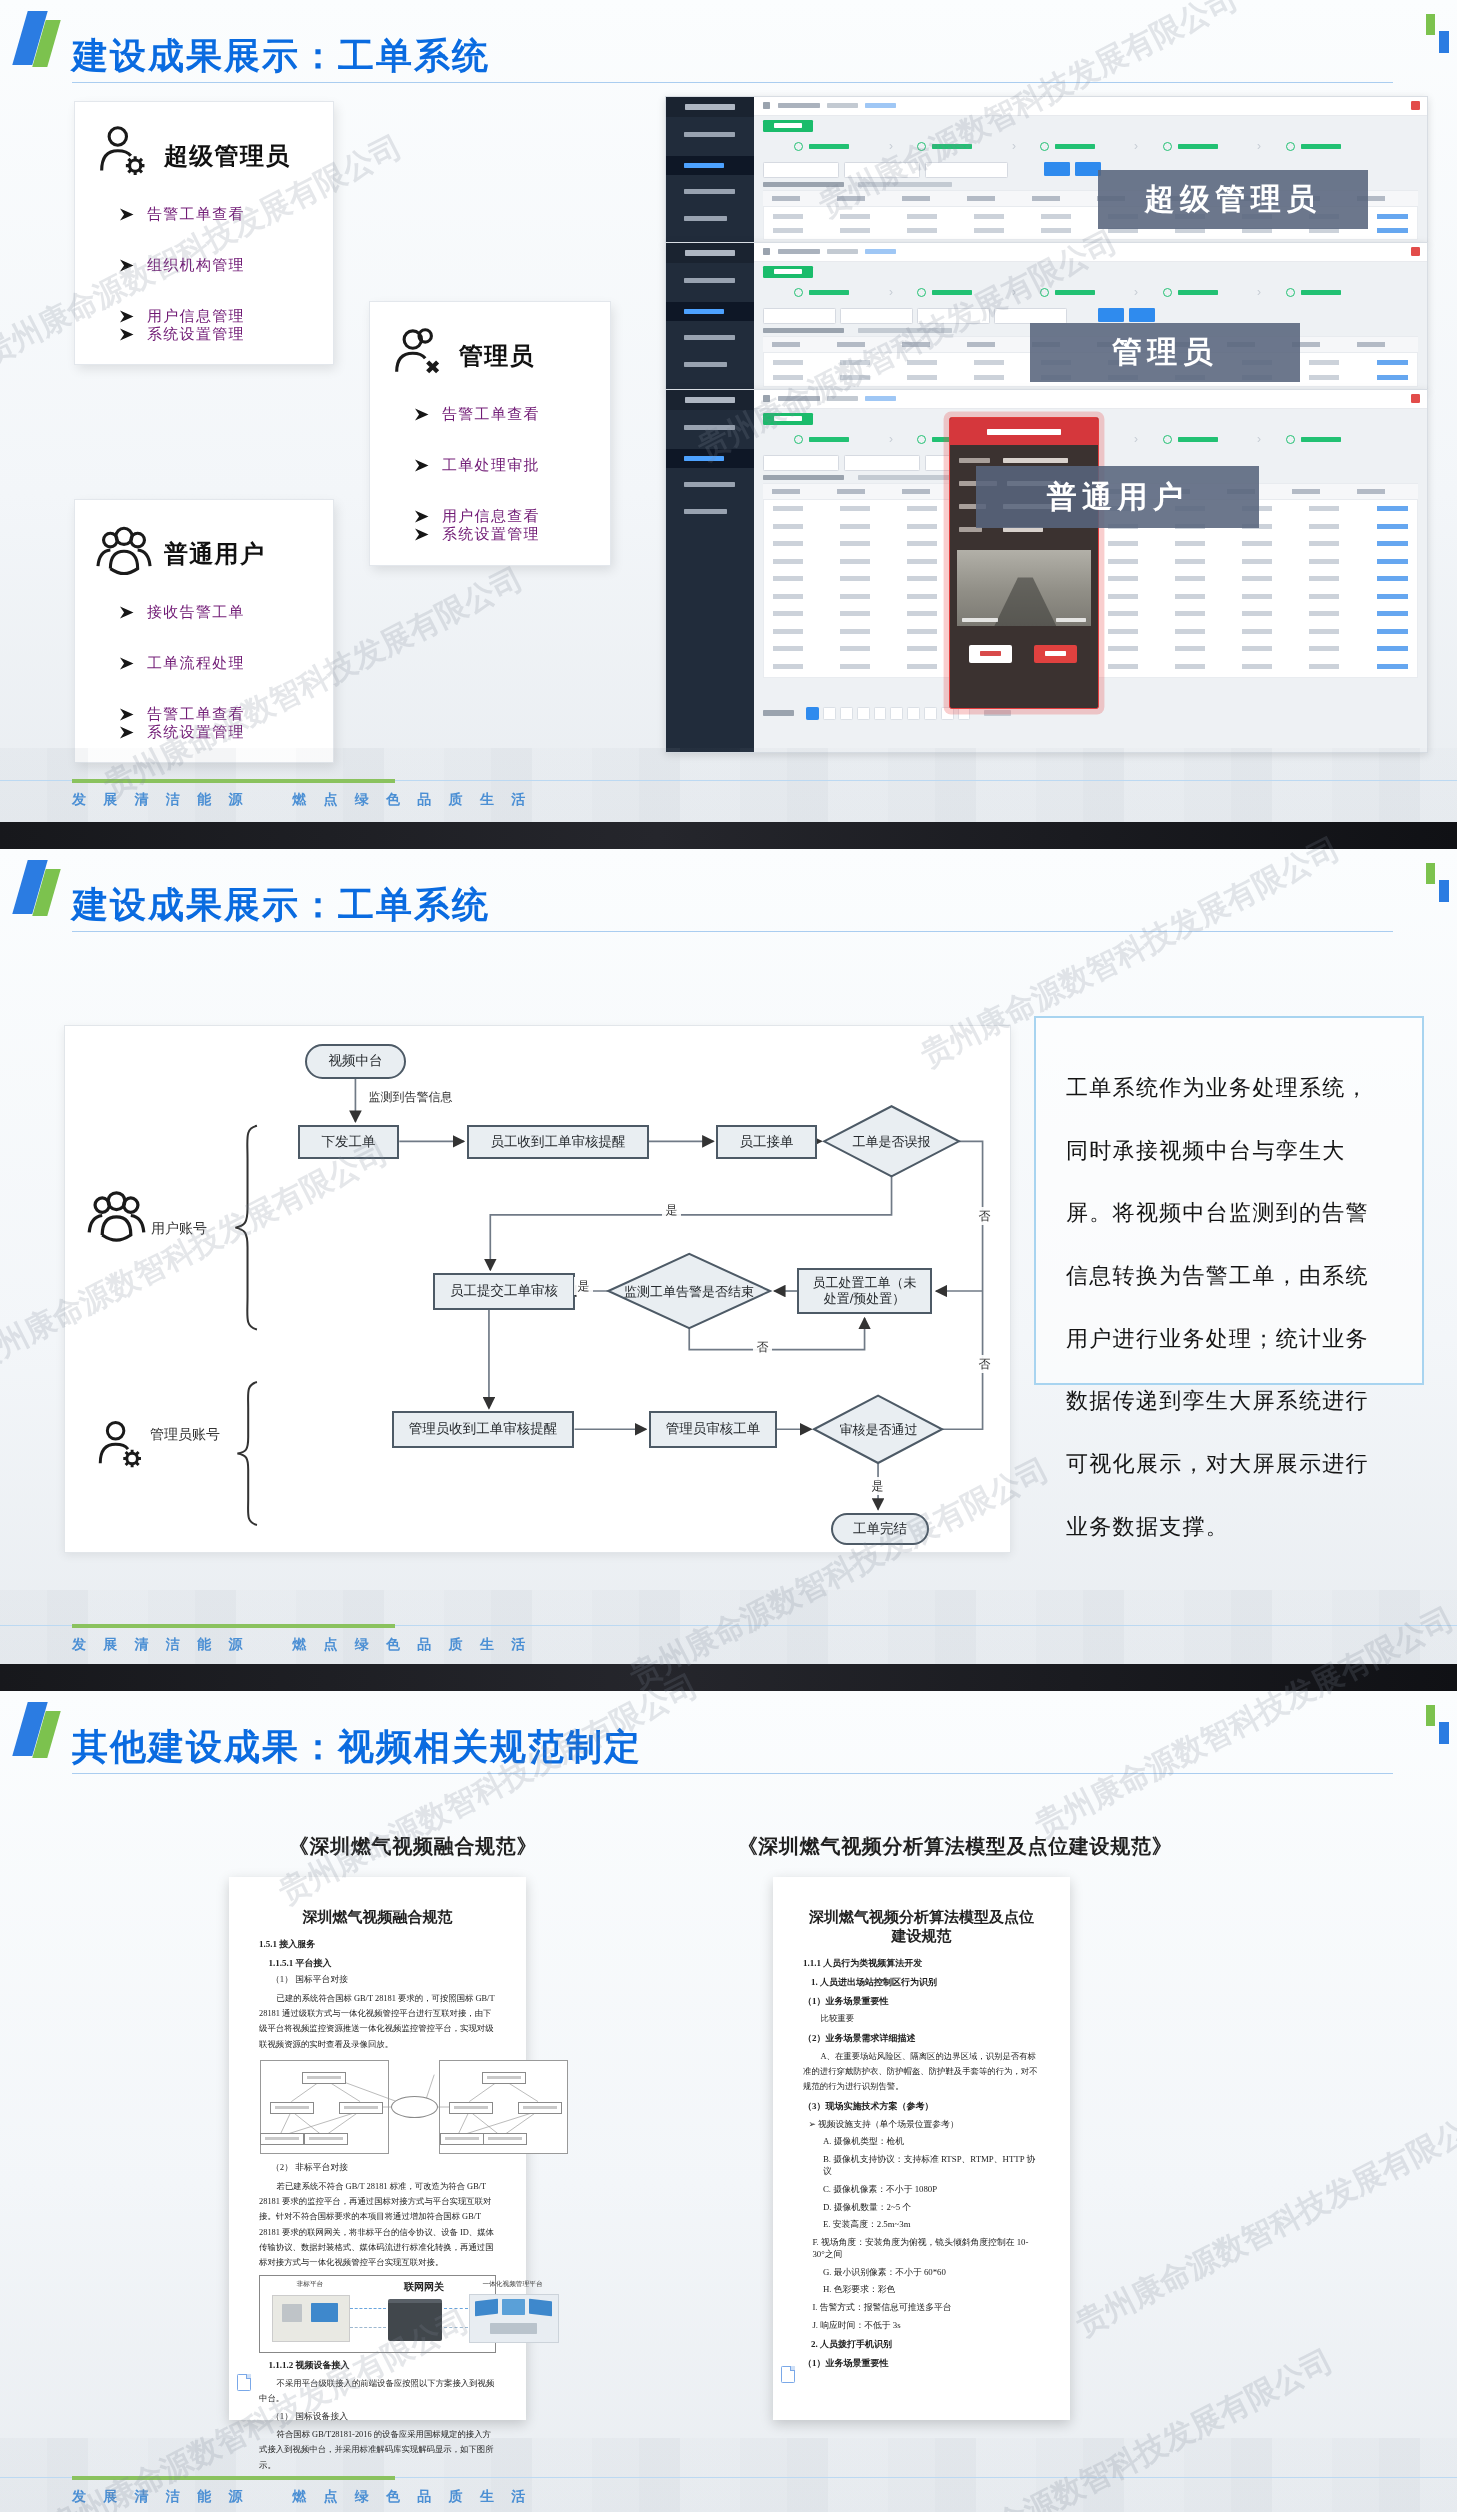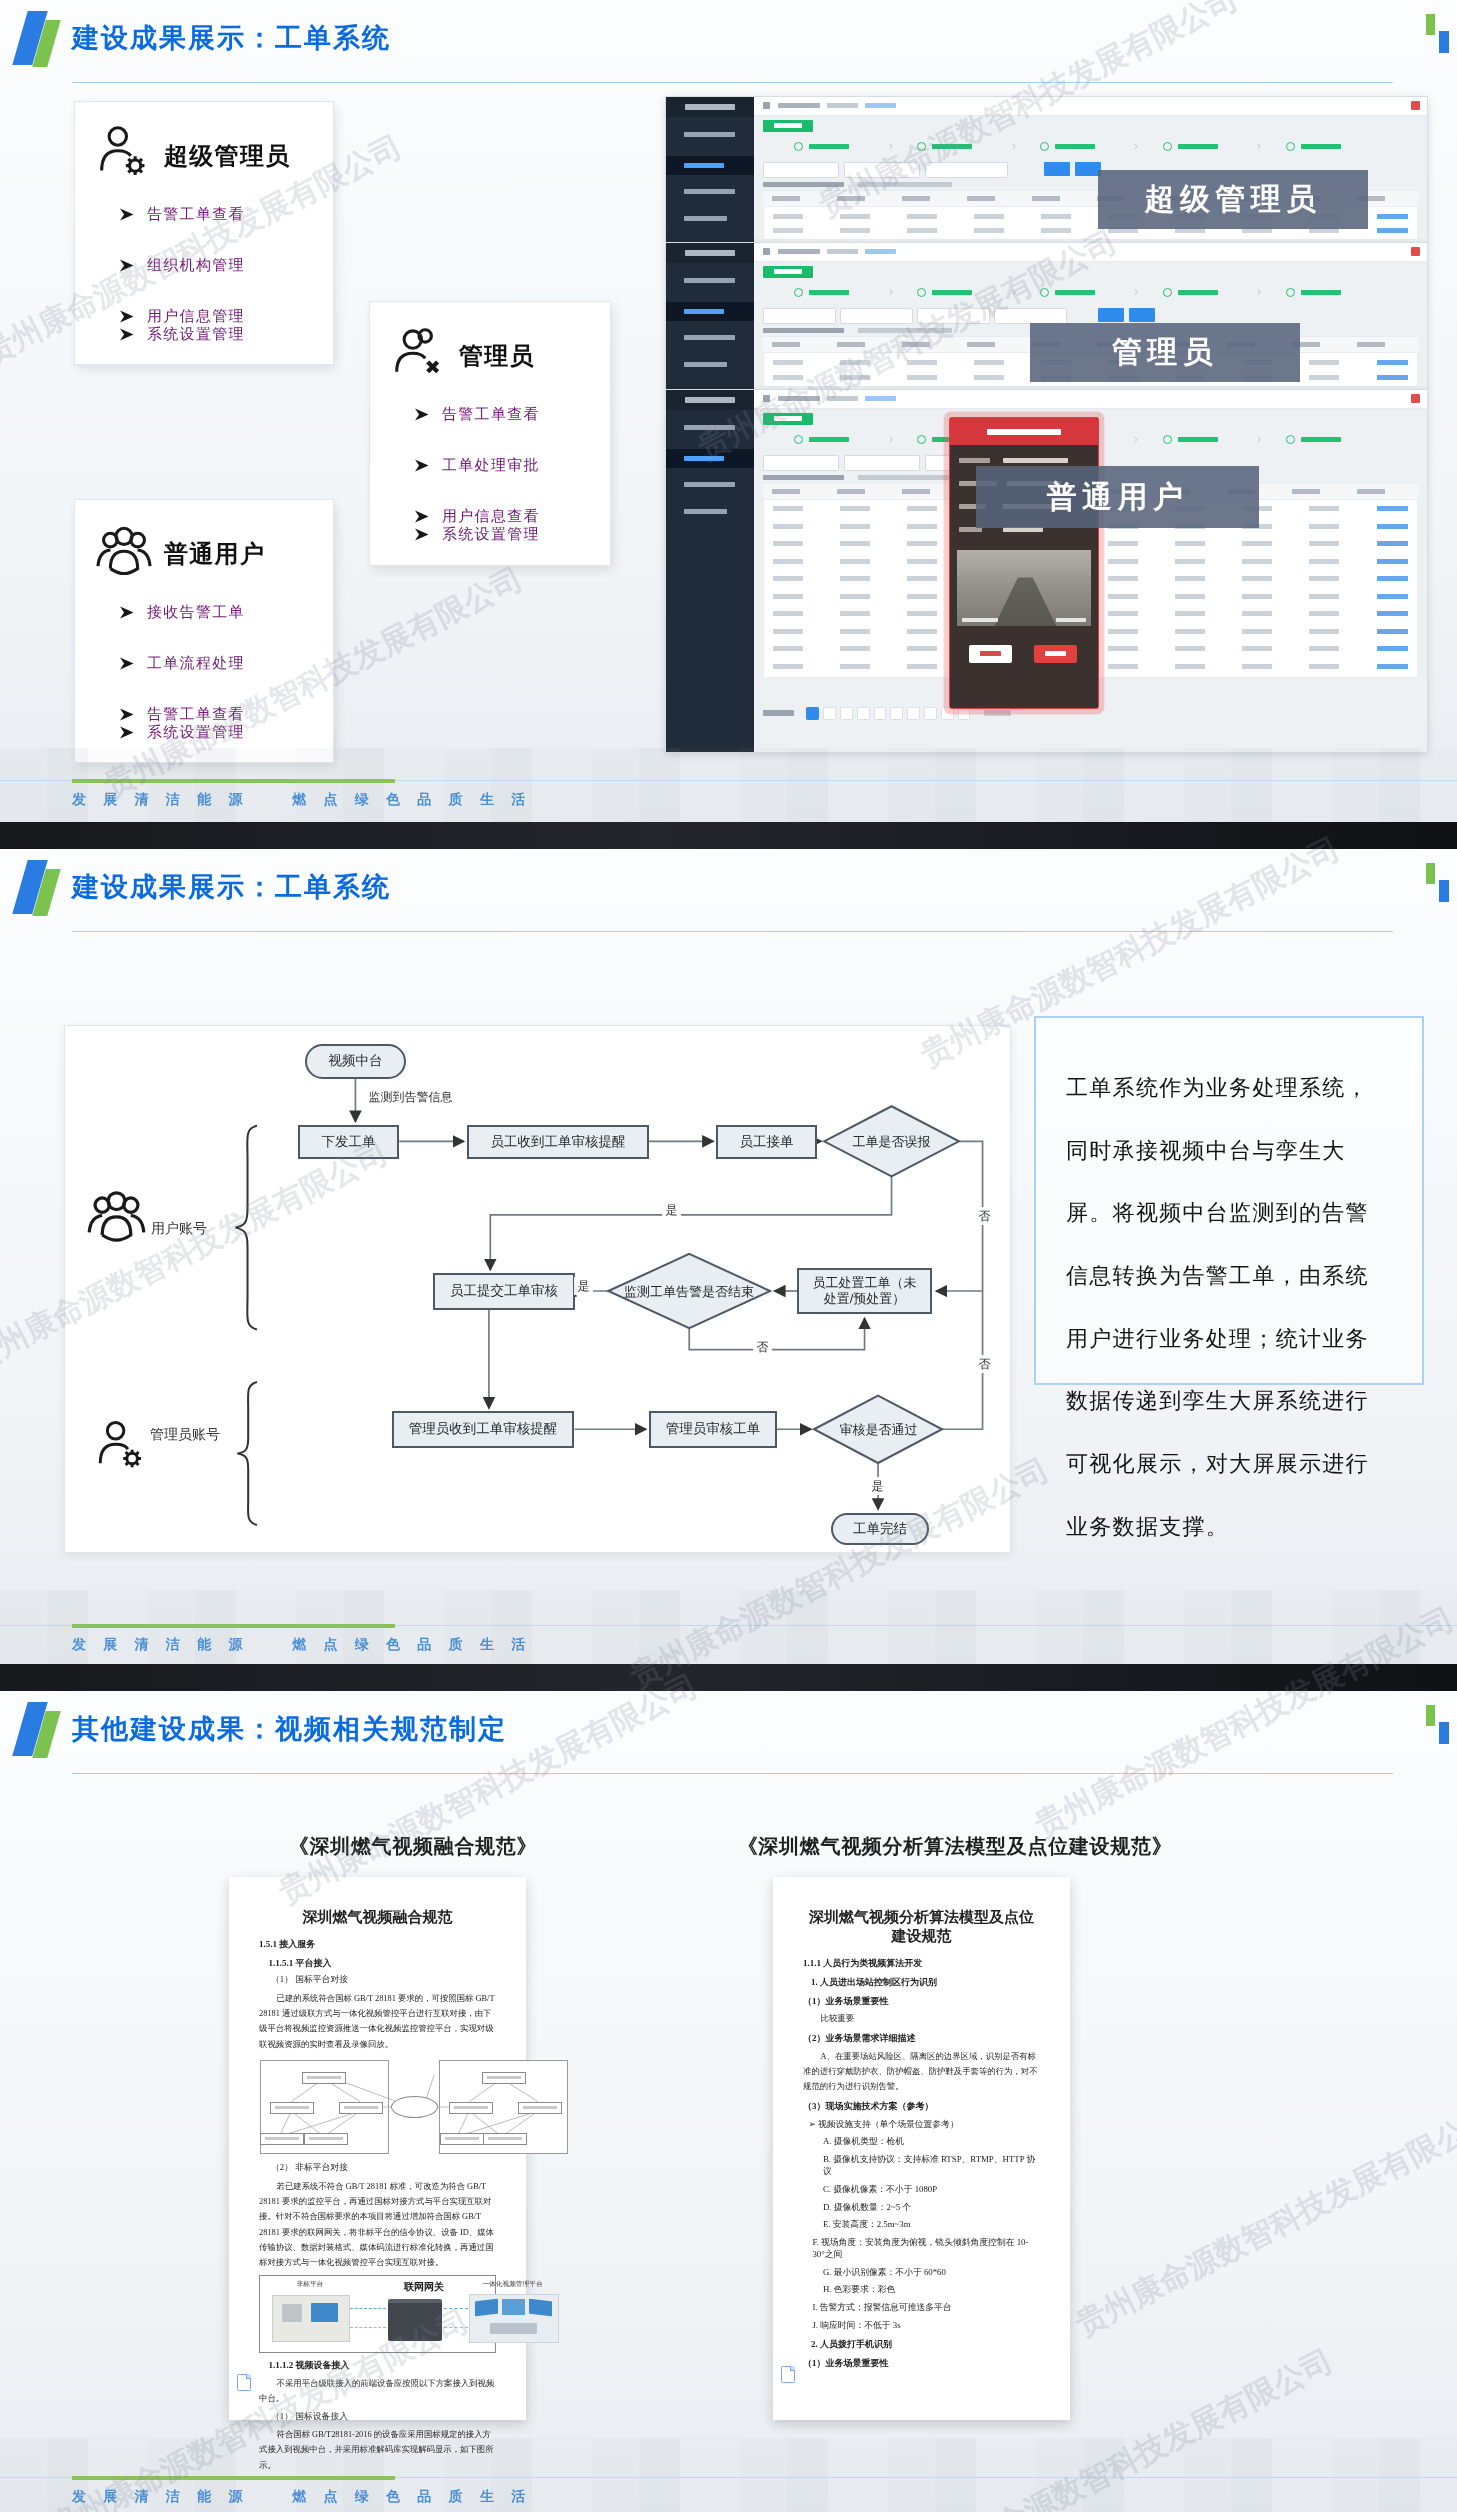--- a/index.html
+++ b/index.html
@@ -6,21 +6,21 @@
   body{width:1458px;height:2512px;position:relative;overflow:hidden;
        font-family:"Liberation Sans","DejaVu Sans",sans-serif;background:#eceef1}
   .slide{position:relative;width:1458px;overflow:hidden;
          background:linear-gradient(180deg,#fbfdfe 0%,#f3f6f9 60%,#e9edf1 100%)}
   .band{height:27px;background:linear-gradient(90deg,#17181c,#25262c 45%,#101115)}
   .sky{position:absolute;left:0;right:0;bottom:0;height:74px;opacity:.5;pointer-events:none;
        background:repeating-linear-gradient(90deg,rgba(145,155,168,.12) 0 47px,rgba(145,155,168,.20) 47px 88px,rgba(145,155,168,.06) 88px 148px)}
   
   .acc-b{position:absolute;left:20px;top:10.8px;width:20px;height:54px;background:#2b7ce2;transform:skewX(-16deg)}
   .acc-g{position:absolute;left:39px;top:20px;width:15px;height:47px;background:#7cc24e;transform:skewX(-16deg)}
-  .hdr-title{position:absolute;left:72px;top:20px;font-size:27px;font-weight:bold;color:#0a6be0;letter-spacing:2px}
+  .hdr-title{position:absolute;left:72px;top:32px;font-size:36px;font-weight:bold;color:#0a6be0;letter-spacing:2px}
   .hdr-line{position:absolute;left:72px;right:65px;top:82px;height:1.3px;background:#aacdf0}
   .cg{position:absolute;right:23px;top:13.5px;width:9.4px;height:21.6px;background:#7cc24e}
   .cb{position:absolute;right:9.4px;top:31px;width:9.4px;height:21.6px;background:#2b7ce2}
   
   .footer{position:absolute;left:0;right:0;height:47px}
   .f-line{position:absolute;left:0;right:0;top:0;height:1.3px;background:#bcd9f2}
   .f-green{position:absolute;left:72px;top:-1.3px;width:323px;height:4px;background:#8ac25e}
   .f-text{position:absolute;left:72px;top:10.8px;font-size:14px;color:#4b8fd4;letter-spacing:6.7px;font-weight:bold}
   .f-text span{margin-right:43px}
   .wm{position:absolute;font-size:31px;font-weight:bold;color:rgba(124,136,148,.20);

